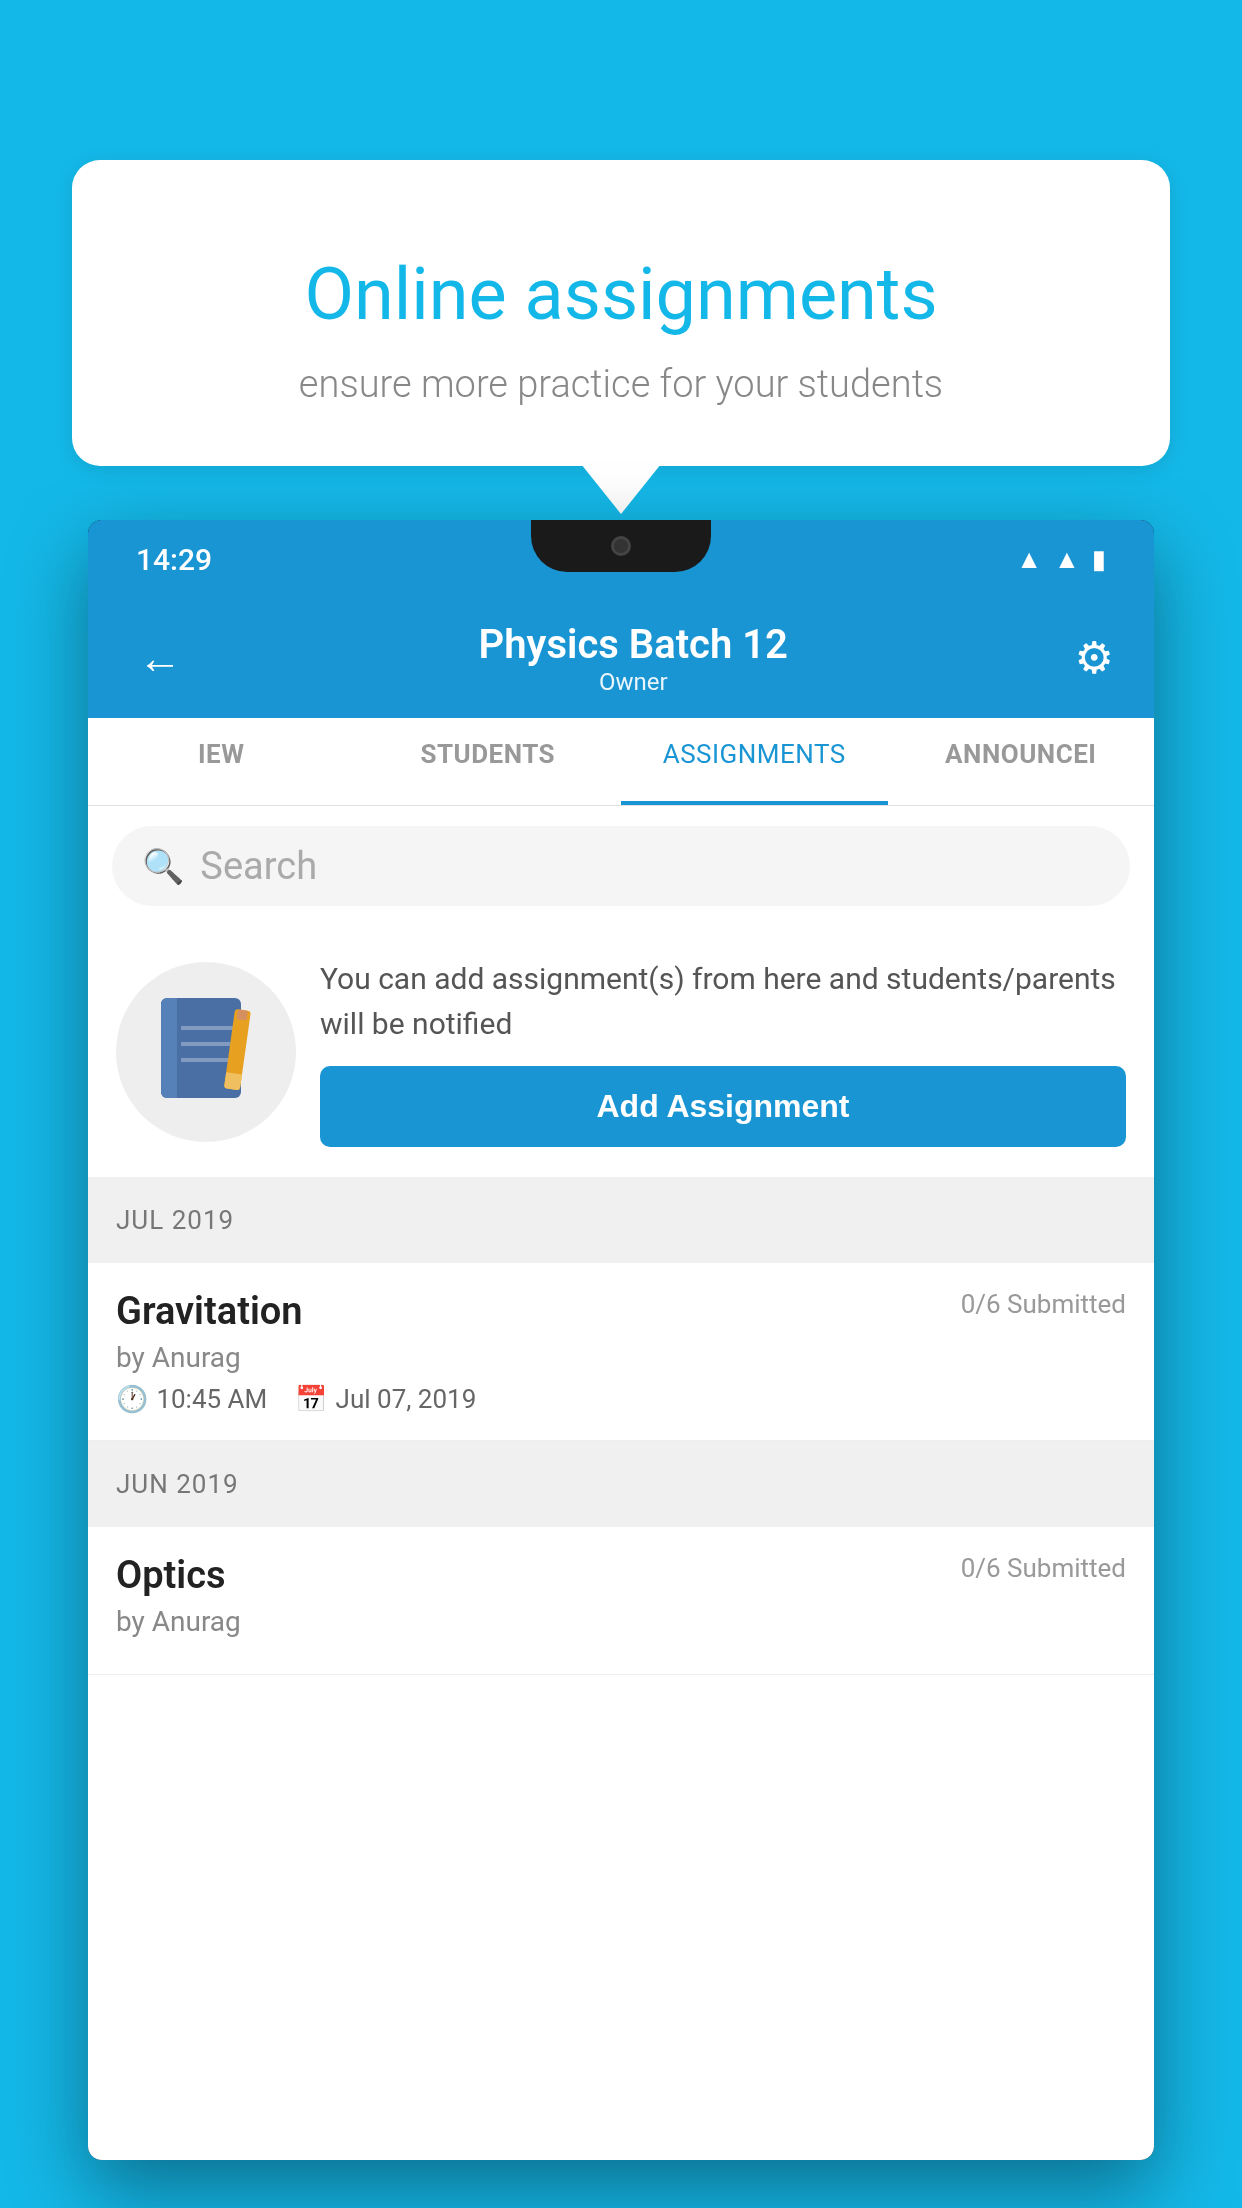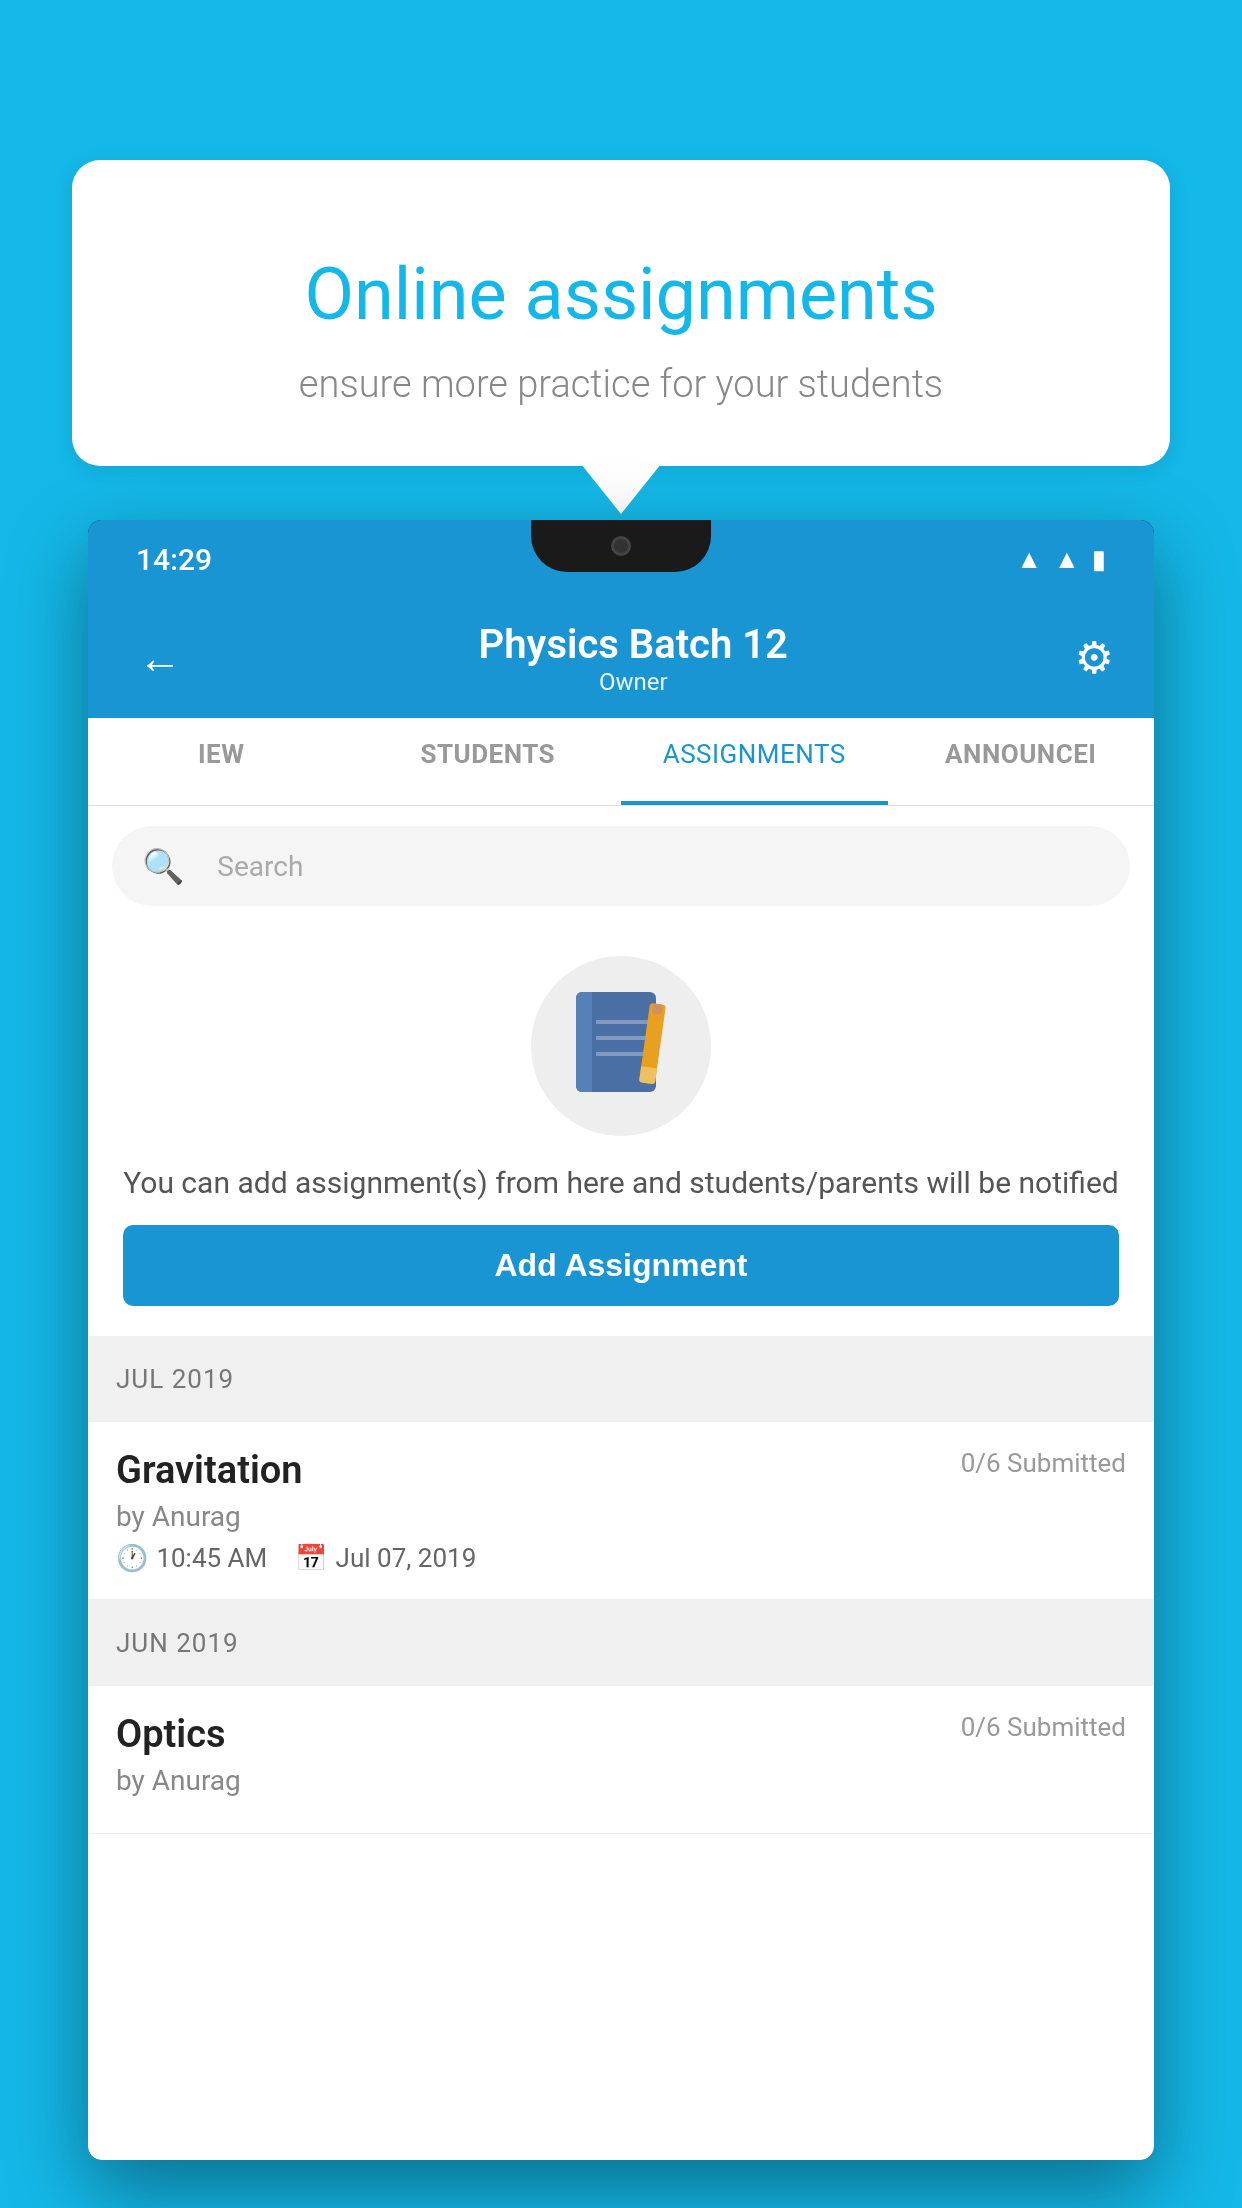--- a/index.html
+++ b/index.html
@@ -224,32 +224,30 @@
       gap: 16px;
     }
 
     .search-icon-svg {
       color: #aaa;
       font-size: 34px;
     }
 
     .search-placeholder {
       color: #aaa;
-      font-size: 28px;
-      margin-left: 17px;
+      font-size: 38px;
     }
 
     
     .info-box {
       display: flex;
       align-items: center;
       padding: 30px 28px;
       gap: 24px;
       background: white;
-      flex-direction: column;
     }
 
     .assignment-icon-circle {
       width: 180px;
       height: 180px;
       min-width: 180px;
       background: #eee;
       border-radius: 50%;
       display: flex;
       align-items: center;

